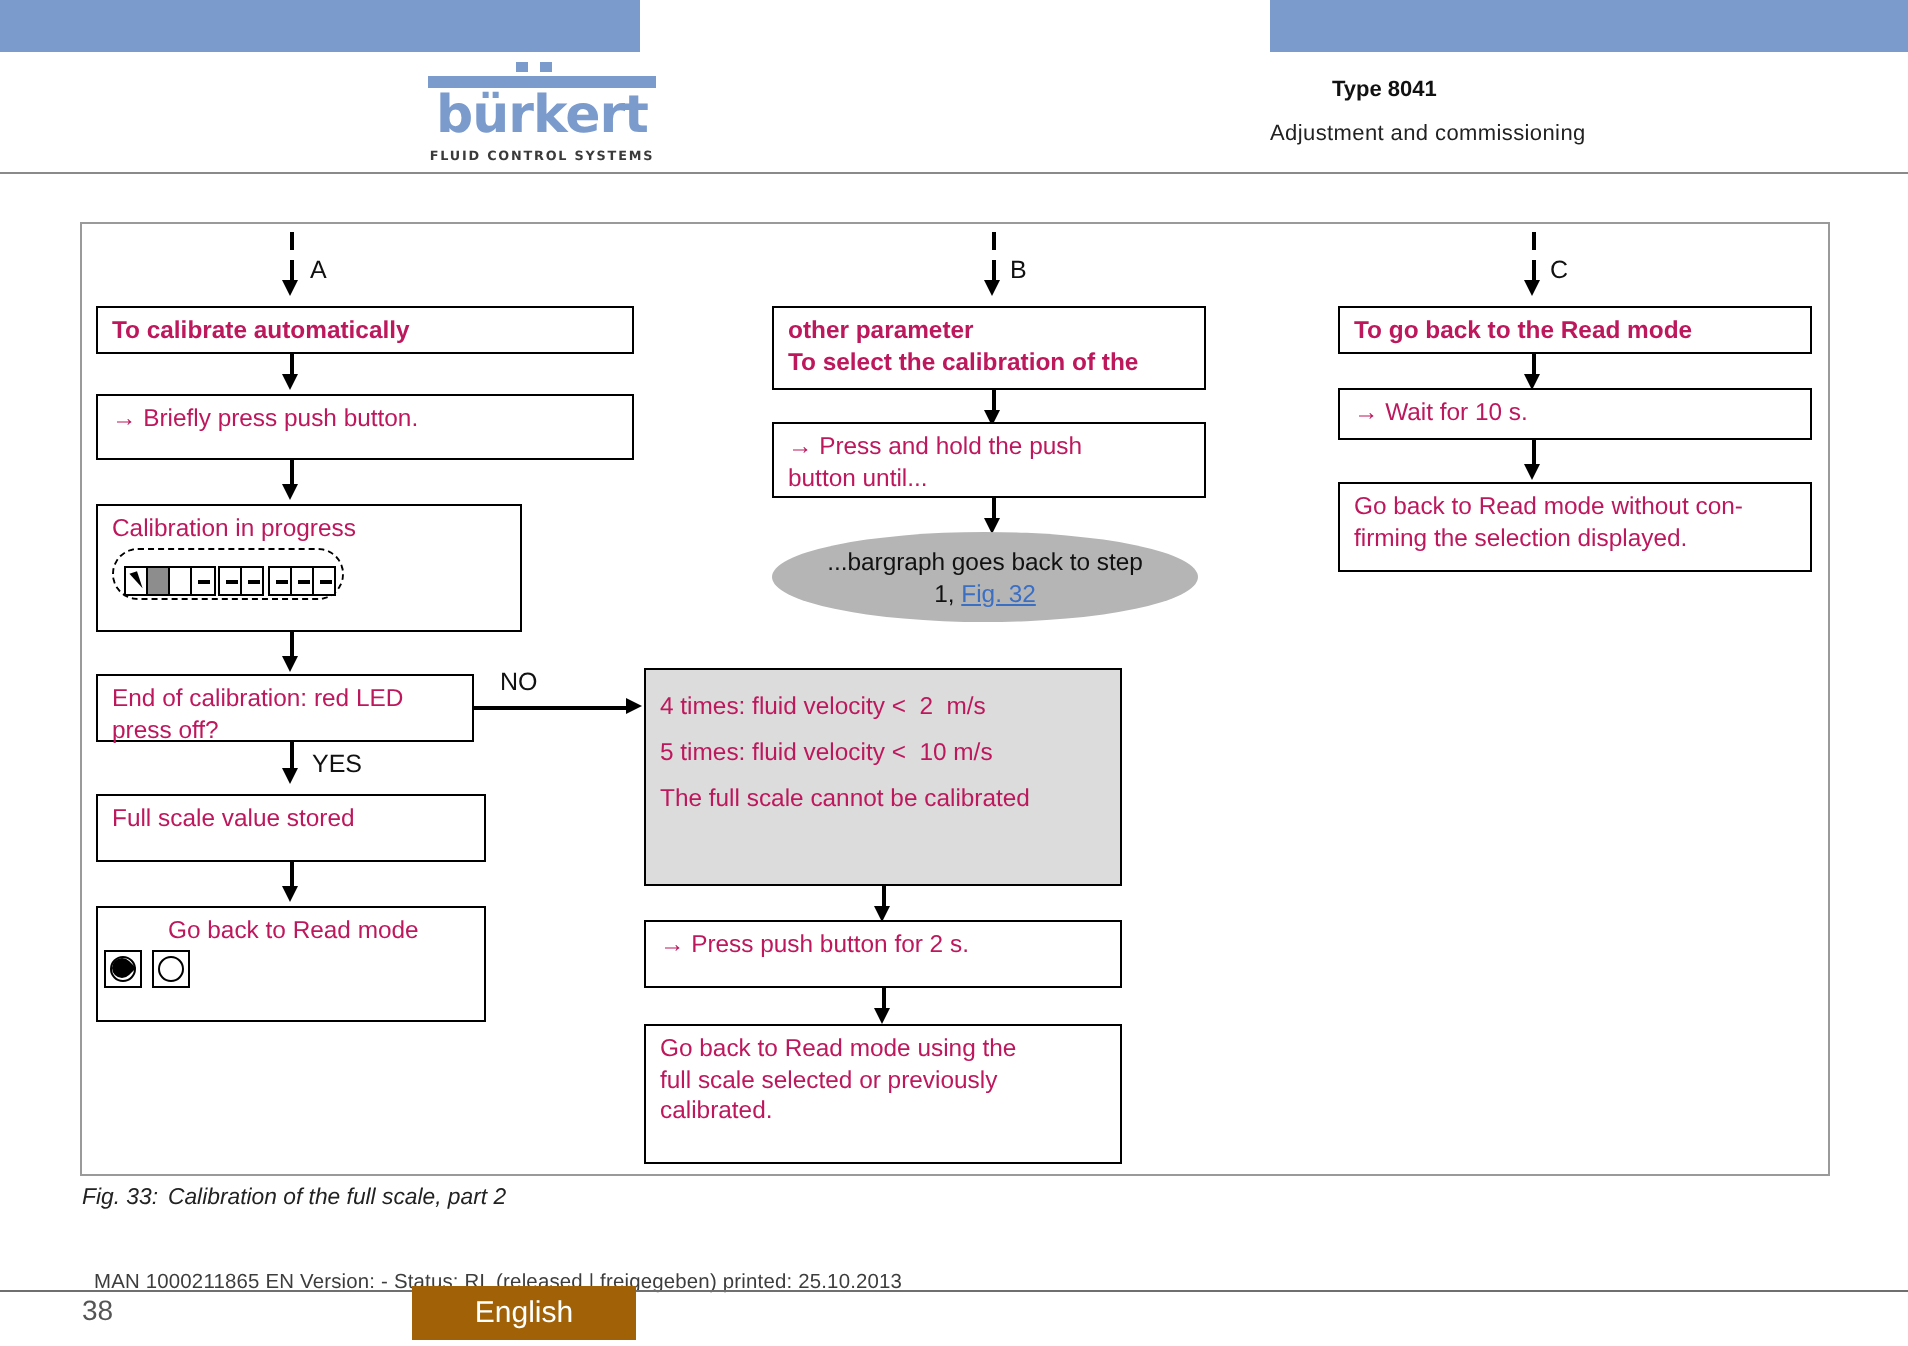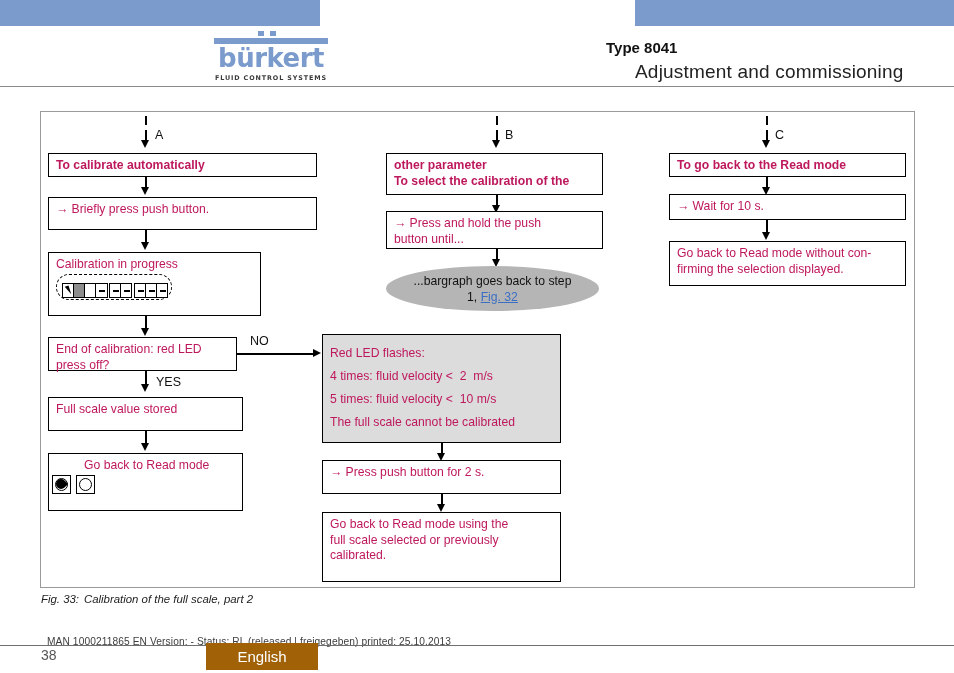--- a/index.html
+++ b/index.html
@@ -27,22 +27,22 @@
   }
   .logo-word{
     font-family:"DejaVu Sans", sans-serif;
     font-weight:bold;font-size:26px;line-height:27px;
     color:#7b9bcd;letter-spacing:-.5px;
   }
   .logo-sub{
     font-family:"DejaVu Sans", sans-serif;
     font-weight:bold;font-size:6.4px;letter-spacing:.9px;color:#3a3a3a;margin-top:2px;
   }
-  .hdr-type{position:absolute;left:606px;top:39px;font-size:15px;font-weight:bold;color:#111;}
-  .hdr-sub{position:absolute;left:635px;top:61px;font-size:19px;color:#222;letter-spacing:.2px;}
+  .hdr-type{position:absolute;left:666px;top:39px;font-size:11px;font-weight:bold;color:#111;}
+  .hdr-sub{position:absolute;left:635px;top:61px;font-size:11px;color:#222;letter-spacing:.2px;}
   .hdr-rule{position:absolute;left:0;top:86px;width:954px;height:1px;background:#8a8a8a;}
 
   
   .figframe{position:absolute;left:40px;top:111px;width:873px;height:475px;
             border:1px solid #9a9a9a;background:#fff;}
 
   
   .box{position:absolute;border:1px solid #000;background:#fff;
        font-size:12.2px;line-height:15.5px;color:#be185d;
        padding:4px 6px 4px 7px;box-sizing:border-box;}
@@ -221,21 +221,20 @@
   <div class="head-d" style="left:492px;top:259px;"></div>
 
   <div class="oval" style="left:386px;top:266px;width:213px;height:45px;">
     <span>
       <span>...bargraph goes back to step</span><br>
       <span>1, </span><a class="link" href="#">Fig. 32</a>
     </span>
   </div>
 
   <div class="box gray" style="left:322px;top:334px;width:239px;height:109px;padding-top:7px;">
-    <span class="ln" style="line-height:23px;">Red LED flashes:</span>
     <span class="ln" style="line-height:23px;">4 times: fluid velocity &lt;  2  m/s</span>
     <span class="ln" style="line-height:23px;">5 times: fluid velocity &lt;  10 m/s</span>
     <span class="ln" style="line-height:23px;">The full scale cannot be calibrated</span>
   </div>
 
   <div class="vline" style="left:441px;top:443px;height:12px;"></div>
   <div class="head-d" style="left:437px;top:453px;"></div>
 
   <div class="box" style="left:322px;top:460px;width:239px;height:34px;">
     <span class="ln">→ Press push button for 2 s.</span>

